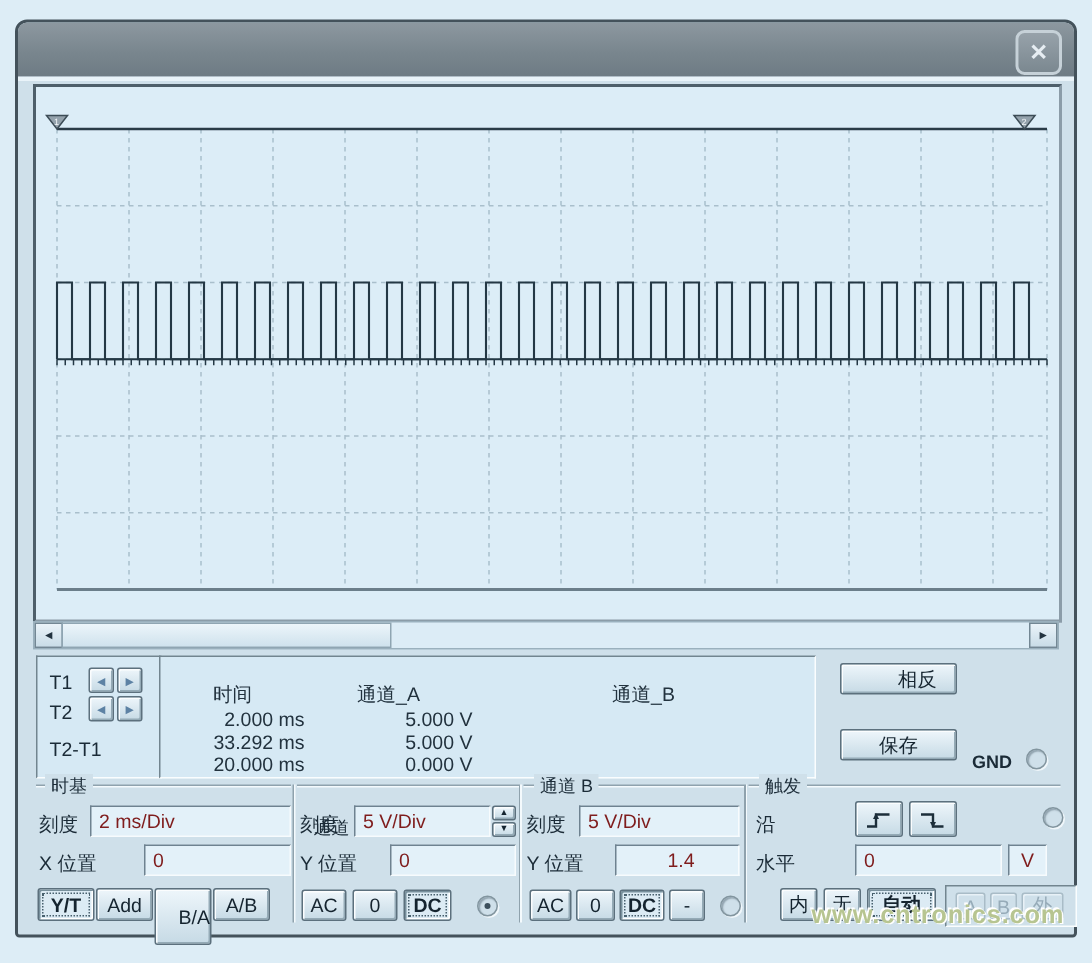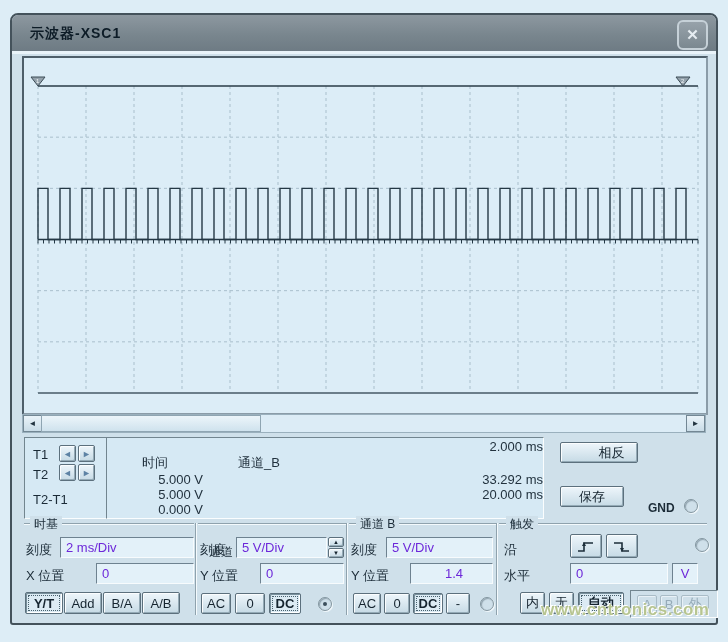--- a/index.html
+++ b/index.html
@@ -21,21 +21,21 @@
          border:2px solid;border-color:#4e5f6a #8b9ca8 #8b9ca8 #4e5f6a;}
   
   .sbar{left:10px;top:399px;width:682px;height:17px;background:#dcecf6;border:1px solid #9ab0bd;}
   .sbtn{top:0;width:17px;height:15px;background:linear-gradient(180deg,#eaf3f9,#c9dce7);
         border:1px solid #738794;font-size:8px;color:#22333f;display:flex;align-items:center;justify-content:center;}
   .sthumb{left:18px;top:0;width:218px;height:15px;background:linear-gradient(180deg,#ecf5fa,#cfe2ed);
           border:1px solid #8fa5b2;}
   
   .sunken{background:#d6e9f4;border:1px solid;border-color:#72858f #fafdfe #fafdfe #72858f;}
   .input{background:#e3f1f9;border:1px solid;border-color:#6e8290 #f7fbfd #f7fbfd #6e8290;
-         font-size:13px;color:#6d28d9;padding:2px 0 0 5px;box-sizing:border-box;height:21px;}
+         font-size:13px;color:#7f1d1d;padding:2px 0 0 5px;box-sizing:border-box;height:21px;}
   .lbl{font-size:13px;color:#1b2b37;white-space:nowrap;}
   
   .btn{display:flex;align-items:center;justify-content:center;font-size:13px;color:#15242f;
        background:linear-gradient(180deg,#eef6fb,#c6dae5);border:1px solid #5c707d;border-radius:2px;
        box-shadow:inset 1px 1px 0 #fbfdfe,inset -1px -1px 0 #94aab6;box-sizing:border-box;}
   .btn.pressed{background:#dcebf4;box-shadow:inset 1px 1px 0 #78909c,inset -1px -1px 0 #ffffff;font-weight:bold;}
   .btn.focusdot{outline:1px dotted #48616e;outline-offset:-4px;}
   .btn.disabled{color:#96abb8;background:#cfe0ea;border:1px solid #a9bcc7;
                 box-shadow:inset 1px 1px 0 #e8f1f7;}
   .tinybtn{width:17px;height:17px;font-size:9px;color:#5d82a4;}
@@ -53,21 +53,20 @@
   .watermark{left:541px;top:600px;font-size:17px;font-weight:bold;letter-spacing:.5px;
              color:#b7c591;text-shadow:1px 1px 0 #ffffff,-1px -1px 0 #ffffff;z-index:50;}
   svg{display:block;}
 </style>
 </head>
 <body>
 
 <div class="abs window">
 
   <div class="abs titlebar">
-    <div class="abs title">示波器-XSC1</div>
     <div class="abs closebtn">
       <span>✕</span>
     </div>
   </div>
 
   <div class="abs frame">
     <svg width="678" height="351" viewBox="0 0 678 351">
       <g id="scope-grid">
           <line x1="14" y1="28" x2="14" y2="335" stroke="#a9bfcc" stroke-width="1" stroke-dasharray="3,3"></line>
           <line x1="62" y1="28" x2="62" y2="335" stroke="#a9bfcc" stroke-width="1" stroke-dasharray="3,3"></line>
@@ -248,37 +247,38 @@
       </div>
     <div class="abs btn tinybtn" style="left:53px;top:26px;">
         <span>►</span>
       </div>
     <span class="abs lbl" style="left:8px;top:54px;">T2-T1</span>
   </div>
 
   <div class="abs sunken" style="left:94px;top:422px;width:436px;height:80px;">
     <div class="rgrid" style="padding-top:1px;">
       <div class="hd">时间</div>
+      <div class="hd">通道_A</div>
       <div class="hd">通道_B</div>
       <div class="num">2.000 ms</div>
       <div class="num">5.000 V</div>
       <div class="num"></div>
       <div class="num">33.292 ms</div>
       <div class="num">5.000 V</div>
       <div class="num"></div>
       <div class="num">20.000 ms</div>
       <div class="num">0.000 V</div>
       <div class="num"></div>
     </div>
   </div>
 
   <div class="abs btn" style="left:548px;top:427px;width:78px;height:21px;padding-left:25px;">
       <span>相反</span>
     </div>
-  <div class="abs btn" style="left:548px;top:471px;width:64px;height:21px;">
+  <div class="abs btn" style="left:548px;top:471px;width:78px;height:21px;">
       <span>保存</span>
     </div>
   <span class="abs lbl" style="left:636px;top:486px;font-size:12px;font-weight:bold;">GND</span>
   <div class="abs circ" style="left:672px;top:484px;"></div>
 
   <div class="abs gline" style="left:12px;top:508px;width:170px;"></div>
   <div class="abs gline" style="left:186px;top:508px;width:148px;"></div>
   <div class="abs gline" style="left:337px;top:508px;width:147px;"></div>
   <div class="abs gline" style="left:487px;top:508px;width:208px;"></div>
   <div class="abs vsep" style="left:183px;top:508px;height:92px;"></div>
@@ -292,21 +292,21 @@
   <span class="abs lbl" style="left:14px;top:526px;">刻度</span>
   <div class="abs input" style="left:48px;top:522px;width:134px;">2 ms/Div</div>
   <span class="abs lbl" style="left:14px;top:552px;">X 位置</span>
   <div class="abs input" style="left:84px;top:548px;width:98px;">0</div>
   <div class="abs btn pressed focusdot" style="left:13px;top:577px;width:38px;height:22px;">
       <span>Y/T</span>
     </div>
   <div class="abs btn" style="left:52px;top:577px;width:38px;height:22px;">
       <span>Add</span>
     </div>
-  <div class="abs btn" style="left:91px;top:577px;width:38px;height:22px;">
+  <div class="abs btn" style="left:91px;top:577px;width:38px;height:38px;justify-content:flex-end;">
       <span>B/A</span>
     </div>
   <div class="abs btn" style="left:130px;top:577px;width:38px;height:22px;">
       <span>A/B</span>
     </div>
 
   <span class="abs lbl" style="left:188px;top:526px;">刻度</span>
   <div class="abs input" style="left:224px;top:522px;width:91px;">5  V/Div</div>
   <div class="abs btn" style="left:316px;top:522px;width:16px;height:10px;font-size:6px;">
       <span>▲</span>

